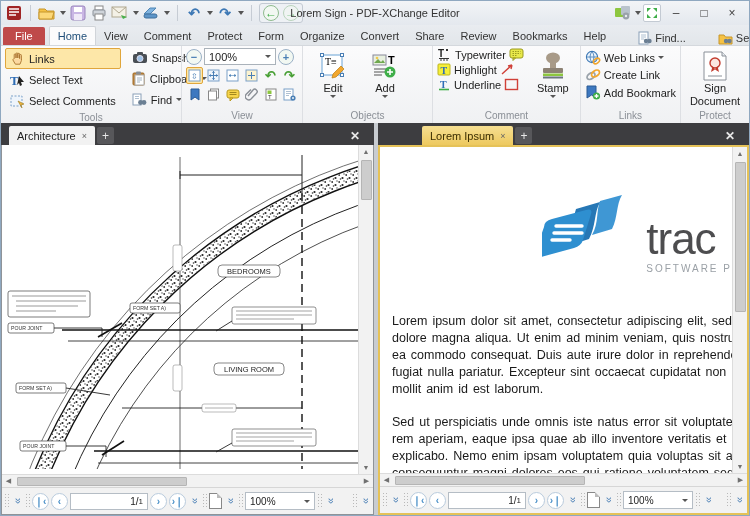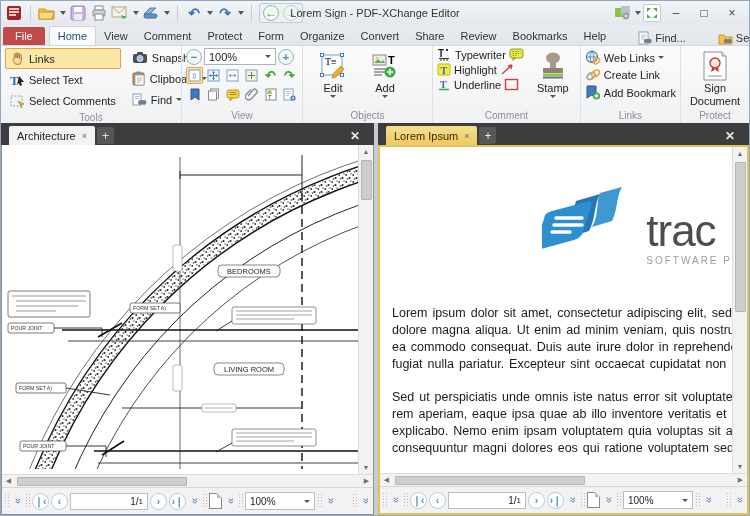--- a/index.html
+++ b/index.html
@@ -50,21 +50,21 @@
   .links-rows { display:flex; flex-direction:column; gap:3px; padding-top:2px; }
 
   
   .docs { position:absolute; top:122px; left:0; right:0; bottom:0; display:flex; background:#b9bdc2; }
   .pane { width:373px; display:flex; flex-direction:column; }
   .splitter { width:4px; background:#c8ccd1; }
   .doctabs { height:22px; background:#3d3d40; display:flex; align-items:flex-end; padding:0 8px; position:relative; }
   .dtab { height:19px; display:flex; align-items:center; gap:6px; padding:0 8px; font-size:11px; border-radius:2px 2px 0 0; margin-right:2px; }
   .dtab .tx { font-size:9px; color:#666; }
   .dtab.lite { background:#f2f2f2; color:#222; }
-  .dtab.gold { background:linear-gradient(#f6df92,#edc95f); color:#3a2d00; }
+  .dtab.gold { background:linear-gradient(#f6df92,#edc95f); color:#3a2d00;margin-left:36px; }
   .plus-btn { width:17px; height:17px; margin-bottom:1px; background:#57575a; color:#e8e8e8; border-radius:2px; display:flex; align-items:center; justify-content:center; font-size:12px; }
   .tabbar-x { margin-left:auto; color:#e8e8e8; font-size:12px; font-weight:bold; padding:0 6px 2px; }
   .pane-body { flex:1; display:flex; flex-direction:column; background:#f0f0f0; border:1px solid #8f9398; border-top:none; overflow:hidden; }
   .pane-body.active { border:2px solid #e5c258; }
   .content-row { flex:1; display:flex; overflow:hidden; }
   .canvas { flex:1; background:#fff; position:relative; overflow:hidden; }
   .vscroll { width:15px; background:#f2f2f2; border-left:1px solid #dcdcdc; display:flex; flex-direction:column; align-items:center; }
   .hscroll { height:13px; background:#f2f2f2; border-top:1px solid #dcdcdc; display:flex; align-items:center; }
   .sarrow { color:#707070; font-size:7px; width:13px; height:13px; display:flex; align-items:center; justify-content:center; }
   .vthumb { width:11px; background:#cdcdcd; border:1px solid #b5b5b5; border-radius:1px; }
@@ -74,21 +74,21 @@
   .statusbar { height:27px; background:#f2f2f2; border-top:1px solid #d6d6d6; display:flex; align-items:center; padding:0 2px; gap:2px; font-size:10px; }
   .grip { width:5px; height:16px; background-image:radial-gradient(#b9b9b9 1px, transparent 1px); background-size:3px 3px; }
   .chev2 { color:#4a7fb5; font-size:11px; transform:rotate(-90deg); display:inline-block; width:12px; text-align:center; }
   .navbtn { width:17px; height:17px; border-radius:50%; border:1px solid #b9cbdd; background:#fff; color:#4a90c8; display:inline-flex; align-items:center; justify-content:center; font-size:10px; font-weight:bold; }
   .pginput { width:78px; height:17px; background:#fff; border:1px solid #b5bdc5; display:flex; align-items:center; justify-content:flex-end; padding:0 4px; font-size:10px; }
   .zoomsel { width:70px; height:18px; background:#fff; border:1px solid #b5bdc5; display:flex; align-items:center; justify-content:space-between; padding:0 4px; font-size:10px; }
   .pageic { width:13px; height:16px; background:#fff; border:1px solid #888; position:relative; }
   .pageic::after { content:""; position:absolute; right:-1px; top:-1px; border-style:solid; border-width:0 5px 5px 0; border-color:transparent #f2f2f2 #bbb transparent; }
 
   
-  .docpage { position:absolute; inset:0; background:#fff; padding:10px 0 0 12px; }
+  .docpage { position:absolute; inset:0; background:#fff; padding:18px 0 0 12px; }
   .logo-row { display:flex; align-items:flex-start; margin:28px 0 0 150px; white-space:nowrap; }
   .logo-word { margin-left:14px; margin-top:26px; }
   .logo-trac { font-size:44px; color:#4d4d4f; letter-spacing:-1px; line-height:0.9; }
   .logo-sub { font-size:10px; color:#9aa0a6; letter-spacing:2px; margin-top:4px; }
   .bodytext { margin-top:34px; }
   .tline { white-space:nowrap; overflow:hidden; font-size:12.5px; line-height:17px; color:#1a1a1a; word-spacing:1.5px; }
   .pgap { height:16px; }
 
   svg { display:block; }
 </style>
@@ -646,20 +646,21 @@
                   <div class="logo-trac">trac</div>
                   <div class="logo-sub">SOFTWARE P</div>
                 </div>
               </div>
               <div class="bodytext">
 
               <div class="tline">Lorem ipsum dolor sit amet, consectetur adipiscing elit, sed do eiusmod tempor incididunt ut labore et</div>
                   <div class="tline">dolore magna aliqua. Ut enim ad minim veniam, quis nostrud exercitation ullamco laboris nisi ut aliquip ex</div>
                   <div class="tline">ea commodo consequat. Duis aute irure dolor in reprehenderit in voluptate velit esse cillum dolore eu</div>
                   <div class="tline">fugiat nulla pariatur. Excepteur sint occaecat cupidatat non proident, sunt in culpa qui officia deserunt</div>
+                  <div class="tline">mollit anim id est laborum.</div>
                 </div>
               <div class="pgap"></div>
               <div>
 
               <div class="tline">Sed ut perspiciatis unde omnis iste natus error sit voluptatem accusantium doloremque laudantium, totam</div>
                   <div class="tline">rem aperiam, eaque ipsa quae ab illo inventore veritatis et quasi architecto beatae vitae dicta sunt</div>
                   <div class="tline">explicabo. Nemo enim ipsam voluptatem quia voluptas sit aspernatur aut odit aut fugit, sed quia</div>
                   <div class="tline">consequuntur magni dolores eos qui ratione voluptatem sequi nesciunt. Neque porro quisquam est, qui</div>
                 </div>
             </div>

